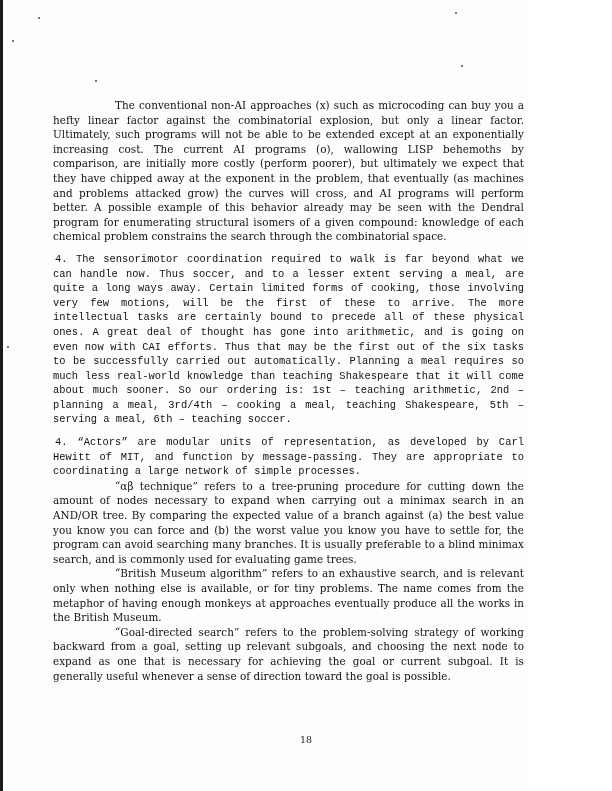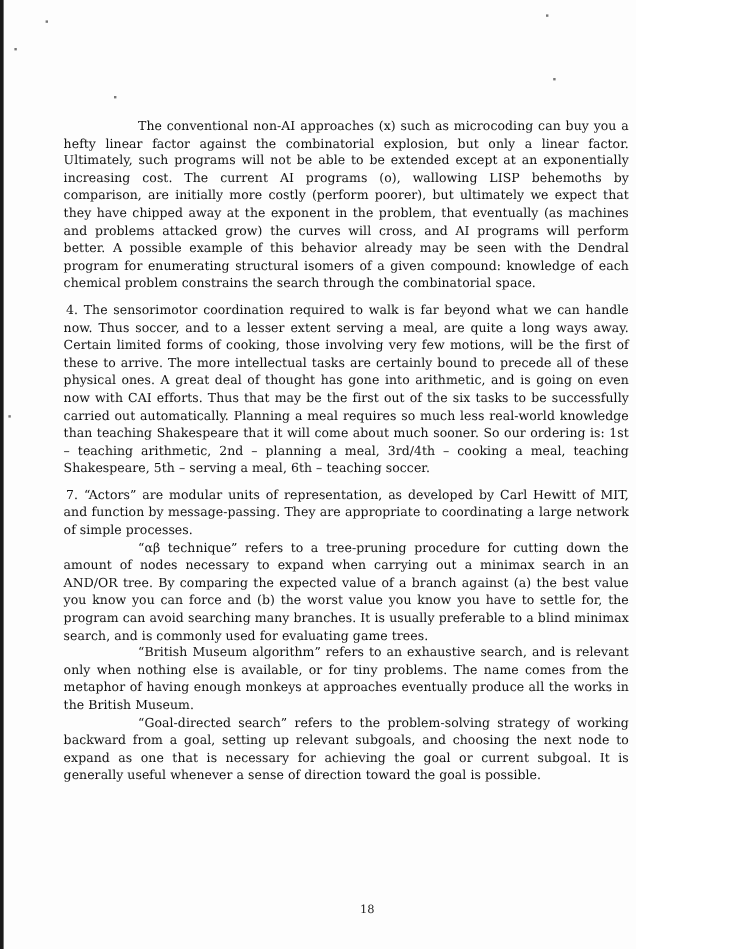--- a/index.html
+++ b/index.html
@@ -7,41 +7,41 @@
   .page { position: absolute; left: 0; top: 0; width: 530px; height: 791px; background: #fdfdfd; }
   .left-bar { position: absolute; left: 0; top: 0; width: 3px; height: 791px; background: #1a1a1a; }
   .speck { position: absolute; width: 2px; height: 2px; background: #777; }
   .text-block {
     position: absolute; left: 53px; top: 98px; width: 471px;
     font-family: "DejaVu Serif", serif; font-size: 10.4px; line-height: 14.6px;
     color: #111; text-align: justify; letter-spacing: 0.05px;
   }
   .text-block p { margin: 0; }
   .indent { text-indent: 62px; }
-  .numbered { margin-top: 8px !important; text-indent: 2px; }
+  .numbered { margin-top: 8px !important; text-indent: 2px; font-family: Liberation Mono, monospace; }
   .page-number {
-    position: absolute; left: 0; width: 612px; top: 753px; text-align: center;
+    position: absolute; left: 0; width: 612px; top: 734px; text-align: center;
     font-family: "DejaVu Serif", serif; font-size: 9.5px; color: #222;
   }
 </style>
 </head>
 <body>
 
 <div class="page">
   <div class="left-bar"></div>
   <div class="speck" style="left:38px;top:17px;"></div>
   <div class="speck" style="left:12px;top:40px;"></div>
   <div class="speck" style="left:95px;top:80px;"></div>
   <div class="speck" style="left:455px;top:12px;"></div>
   <div class="speck" style="left:461px;top:65px;"></div>
   <div class="speck" style="left:7px;top:346px;"></div>
 
   <div class="text-block">
     <p class="indent">The conventional non-AI approaches (x) such as microcoding can buy you a hefty linear factor against the combinatorial explosion, but only a linear factor. Ultimately, such programs will not be able to be extended except at an exponentially increasing cost. The current AI programs (o), wallowing LISP behemoths by comparison, are initially more costly (perform poorer), but ultimately we expect that they have chipped away at the exponent in the problem, that eventually (as machines and problems attacked grow) the curves will cross, and AI programs will perform better. A possible example of this behavior already may be seen with the Dendral program for enumerating structural isomers of a given compound: knowledge of each chemical problem constrains the search through the combinatorial space.</p>
     <p class="numbered">4. The sensorimotor coordination required to walk is far beyond what we can handle now. Thus soccer, and to a lesser extent serving a meal, are quite a long ways away. Certain limited forms of cooking, those involving very few motions, will be the first of these to arrive. The more intellectual tasks are certainly bound to precede all of these physical ones. A great deal of thought has gone into arithmetic, and is going on even now with CAI efforts. Thus that may be the first out of the six tasks to be successfully carried out automatically. Planning a meal requires so much less real-world knowledge than teaching Shakespeare that it will come about much sooner. So our ordering is: 1st – teaching arithmetic, 2nd – planning a meal, 3rd/4th – cooking a meal, teaching Shakespeare, 5th – serving a meal, 6th – teaching soccer.</p>
-    <p class="numbered">7. “Actors” are modular units of representation, as developed by Carl Hewitt of MIT, and function by message-passing. They are appropriate to coordinating a large network of simple processes.</p>
+    <p class="numbered">4. “Actors” are modular units of representation, as developed by Carl Hewitt of MIT, and function by message-passing. They are appropriate to coordinating a large network of simple processes.</p>
     <p class="indent">“αβ technique” refers to a tree-pruning procedure for cutting down the amount of nodes necessary to expand when carrying out a minimax search in an AND/OR tree. By comparing the expected value of a branch against (a) the best value you know you can force and (b) the worst value you know you have to settle for, the program can avoid searching many branches. It is usually preferable to a blind minimax search, and is commonly used for evaluating game trees.</p>
     <p class="indent">“British Museum algorithm” refers to an exhaustive search, and is relevant only when nothing else is available, or for tiny problems. The name comes from the metaphor of having enough monkeys at approaches eventually produce all the works in the British Museum.</p>
     <p class="indent">“Goal-directed search” refers to the problem-solving strategy of working backward from a goal, setting up relevant subgoals, and choosing the next node to expand as one that is necessary for achieving the goal or current subgoal. It is generally useful whenever a sense of direction toward the goal is possible.</p>
   </div>
 
   <div class="page-number">18</div>
 </div>
 
 </body></html>

